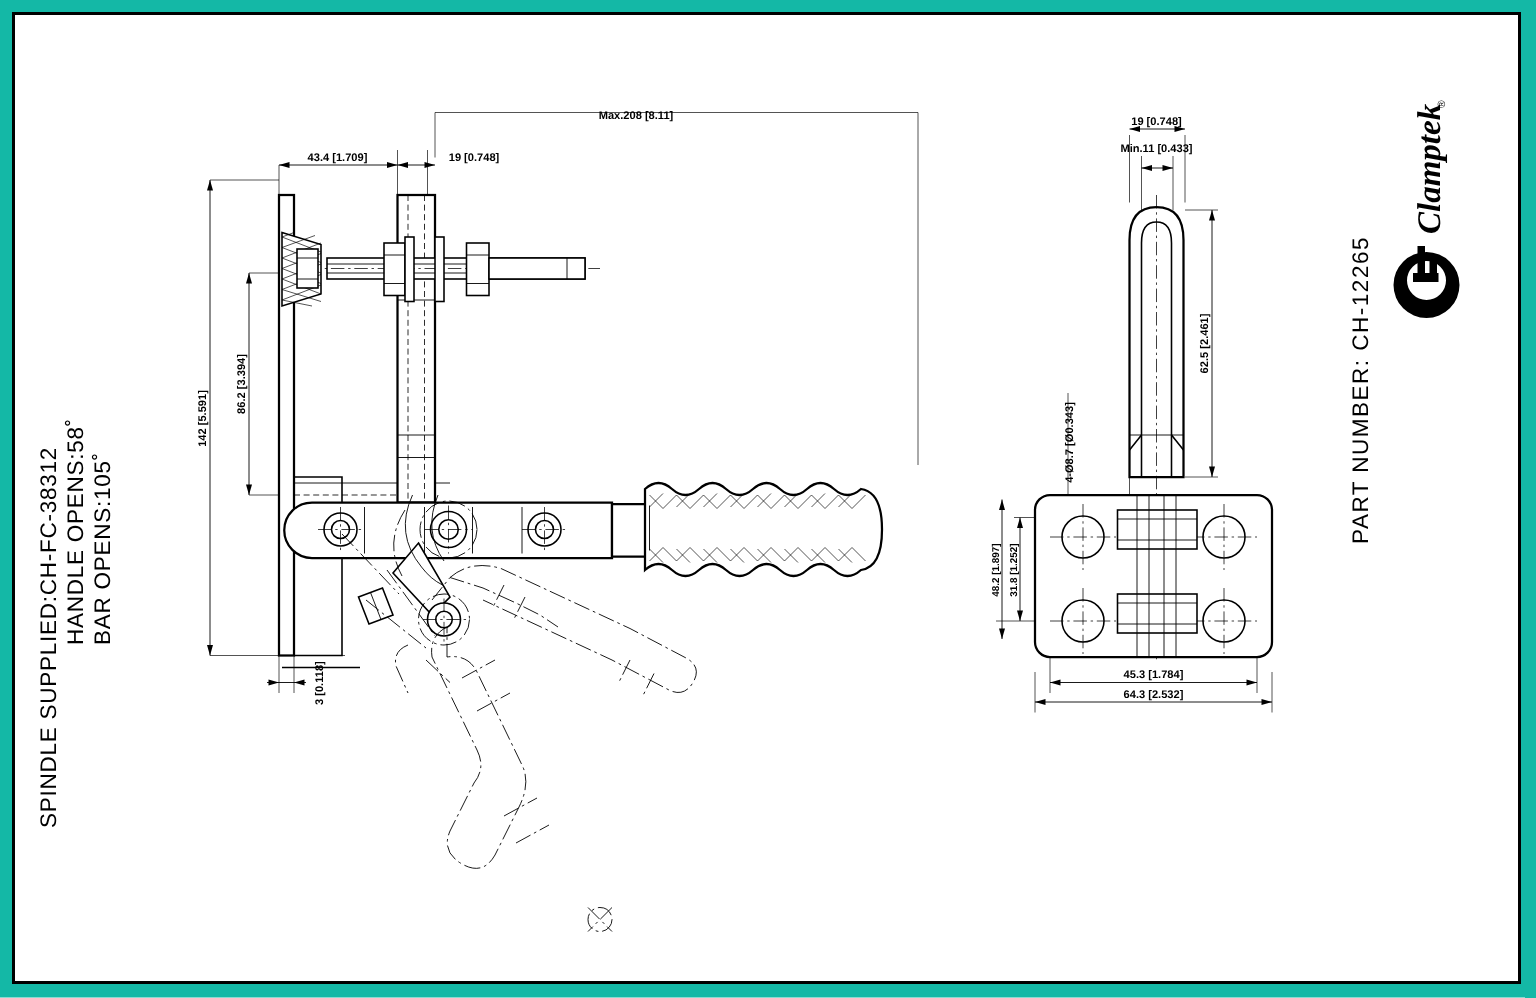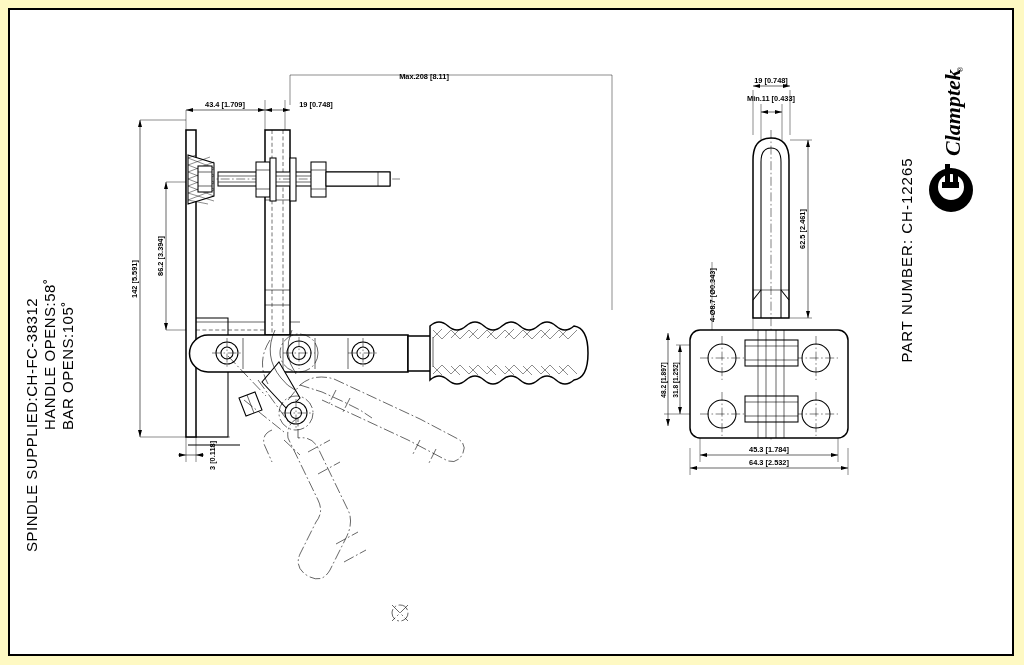--- a/index.html
+++ b/index.html
@@ -1,18 +1,18 @@
 <!DOCTYPE html>
 <html><head>
 <meta charset="utf-8">
 <style>
   html,body{margin:0;padding:0;background:#ffffff;}
   body{width:1024px;height:665px;overflow:hidden;
        font-family:"Liberation Sans","DejaVu Sans",sans-serif;color:#000;}
-  #page{position:relative;width:1024px;height:665px;background:#fef9c3;}
+  #page{position:relative;width:1024px;height:665px;background:#14b8a6;}
   .frame{position:absolute;left:8px;top:8px;width:1006px;height:648px;
          border:2px solid #000;box-sizing:border-box;background:#fff;}
   svg{position:absolute;left:0;top:0;}
   .dimtxt{font-size:7.4px;font-family:"Liberation Sans",sans-serif;
           fill:#000;letter-spacing:0px;font-weight:bold;}
   .dimtxt6{font-size:6.6px;font-family:"Liberation Sans",sans-serif;
            fill:#000;font-weight:bold;}
   .spec{font-size:15px;font-family:"Liberation Sans",sans-serif;
         fill:#000;letter-spacing:0.5px;}
   .partno{font-size:15px;font-family:"Liberation Sans",sans-serif;

